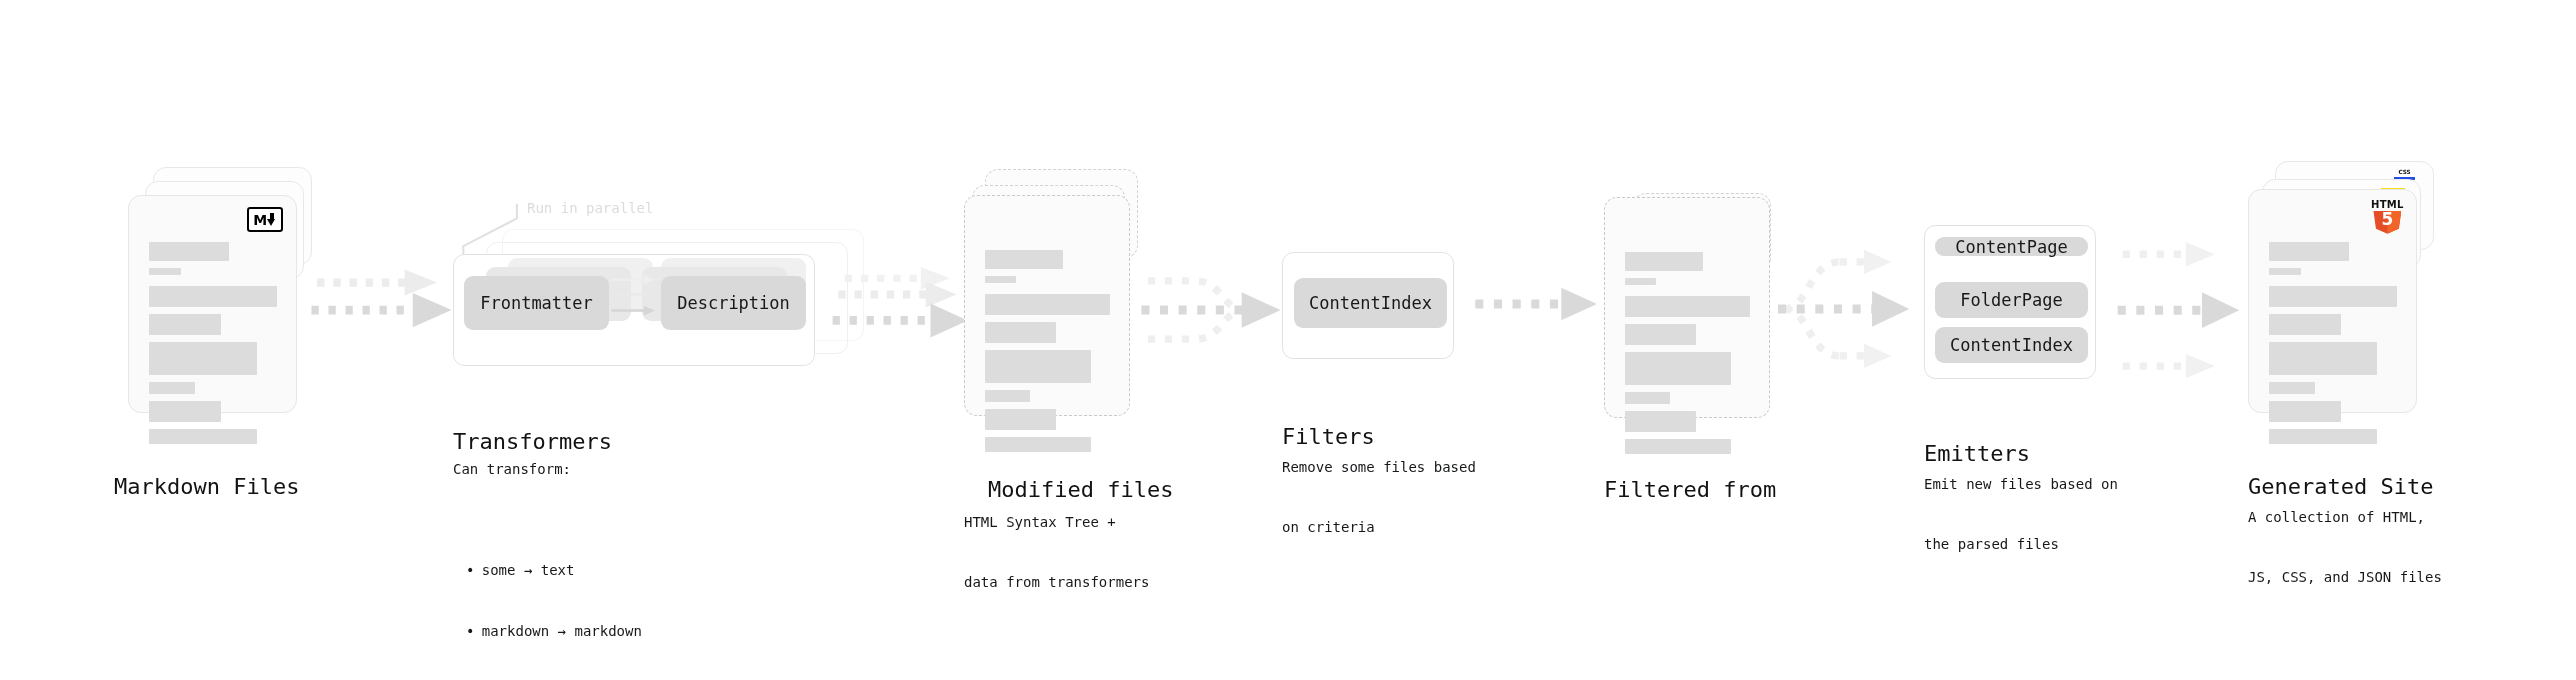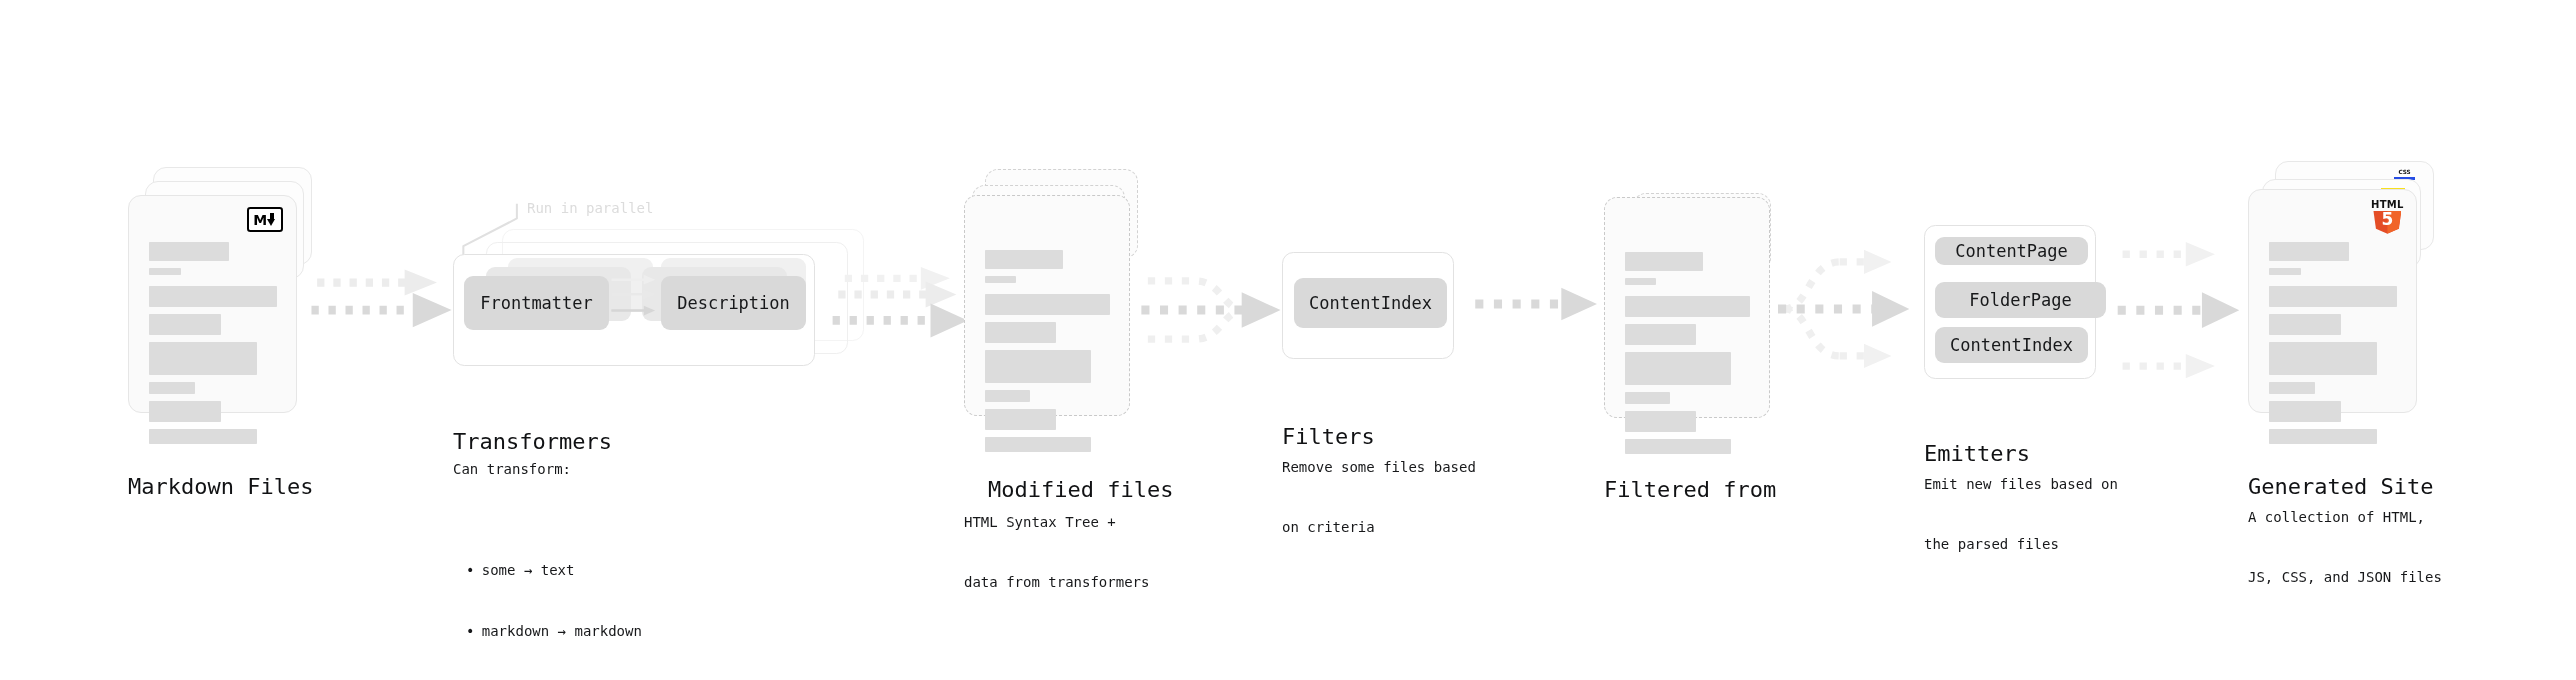--- a/index.html
+++ b/index.html
@@ -208,21 +208,21 @@
       <div class="ln" style="width:25%;height:7.3px;margin-bottom:10.6px;"></div>
       <div class="ln" style="width:100%;height:21px;"></div>
       <div class="ln" style="width:57%;height:21px;"></div>
       <div class="ln" style="width:85%;height:32.5px;"></div>
       <div class="ln" style="width:36%;height:11.4px;"></div>
       <div class="ln" style="width:57%;height:21px;"></div>
       <div class="ln" style="width:85%;height:14.6px;"></div>
     </div>
   </div>
 
-  <div class="title" style="left:128px; top:429px;text-align:right;">Markdown Files</div>
+  <div class="title" style="left:114px; top:429px;text-align:right;">Markdown Files</div>
 
   <svg class="flow" style="left:309px; top:268px;" width="154" height="81" viewBox="0 0 190 100">
     <g stroke="#ececec" stroke-width="10" stroke-dasharray="9 11" fill="none">
       <path d="M10 18 H 128"></path>
     </g>
     <polygon points="118,2 158,18 118,34" fill="#ececec"></polygon>
     <g stroke="#d9d9d9" stroke-width="11" stroke-dasharray="9 12" fill="none">
       <path d="M3 52 H 138"></path>
     </g>
     <polygon points="128,31 176,52 128,73" fill="#d9d9d9"></polygon>
@@ -366,24 +366,24 @@
     </g>
     <polygon points="108,17 142,32 108,47" fill="#f1f1f1"></polygon>
     <polygon points="108,133 142,148 108,163" fill="#f1f1f1"></polygon>
     <g fill="none" stroke-width="11" stroke-dasharray="10 13">
       <path d="M2 90 H 124" stroke="#d9d9d9"></path>
     </g>
     <polygon points="118,68 164,90 118,112" fill="#d9d9d9"></polygon>
   </svg>
 
   <div class="groupbox" style="left:1924px; top:225px; width:172px; height:154px;"></div>
-  <div class="chip" style="left:1935px; top:237px; width:153px; height:28px;">
+  <div class="chip" style="left:1935px; top:237px; width:153px; height:19px;">
     <span>ContentPage</span>
   </div>
-  <div class="chip" style="left:1935px; top:282px; width:171px; height:36px;">
+  <div class="chip" style="left:1935px; top:282px; width:153px; height:36px;">
     <span>FolderPage</span>
   </div>
   <div class="chip" style="left:1935px; top:327px; width:153px; height:36px;">
     <span>ContentIndex</span>
   </div>
 
   <div class="title" style="left:1924px; top:396px;">Emitters</div>
 
   <div class="caption" style="left:1924px; top:433px;">
     <div>Emit new files based on</div>

